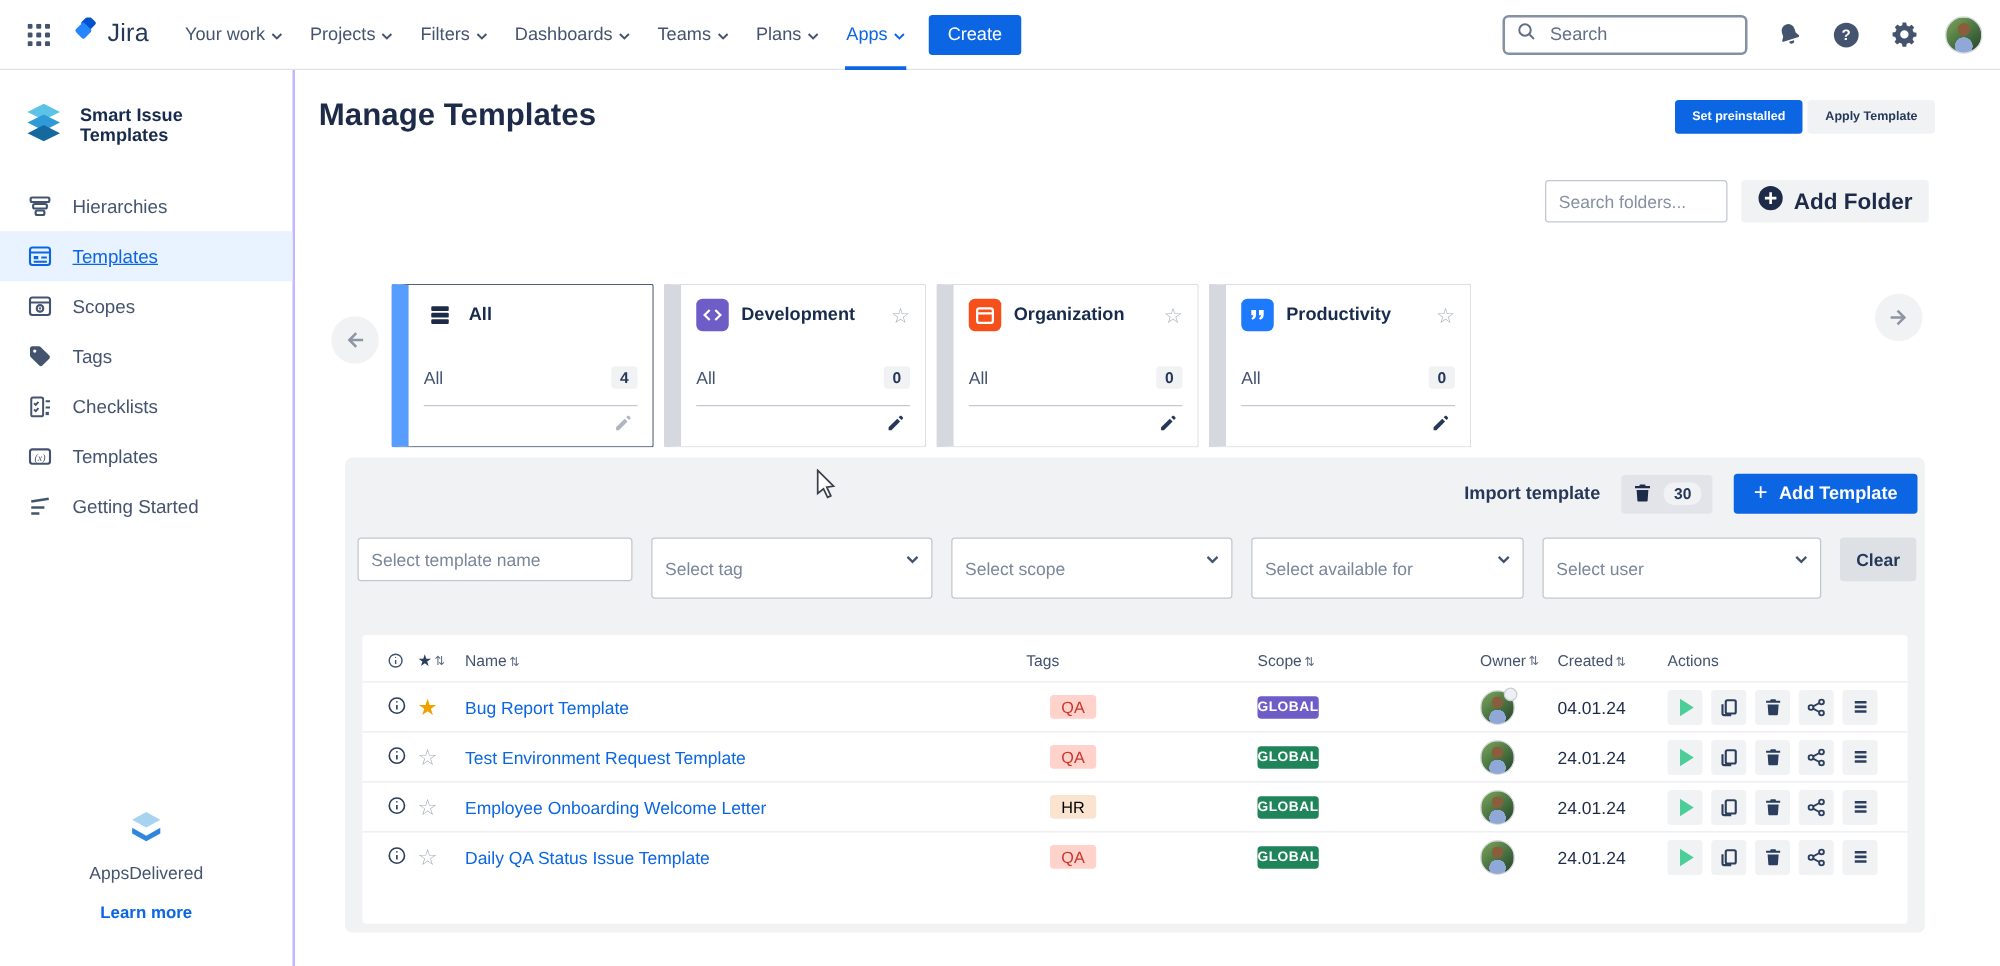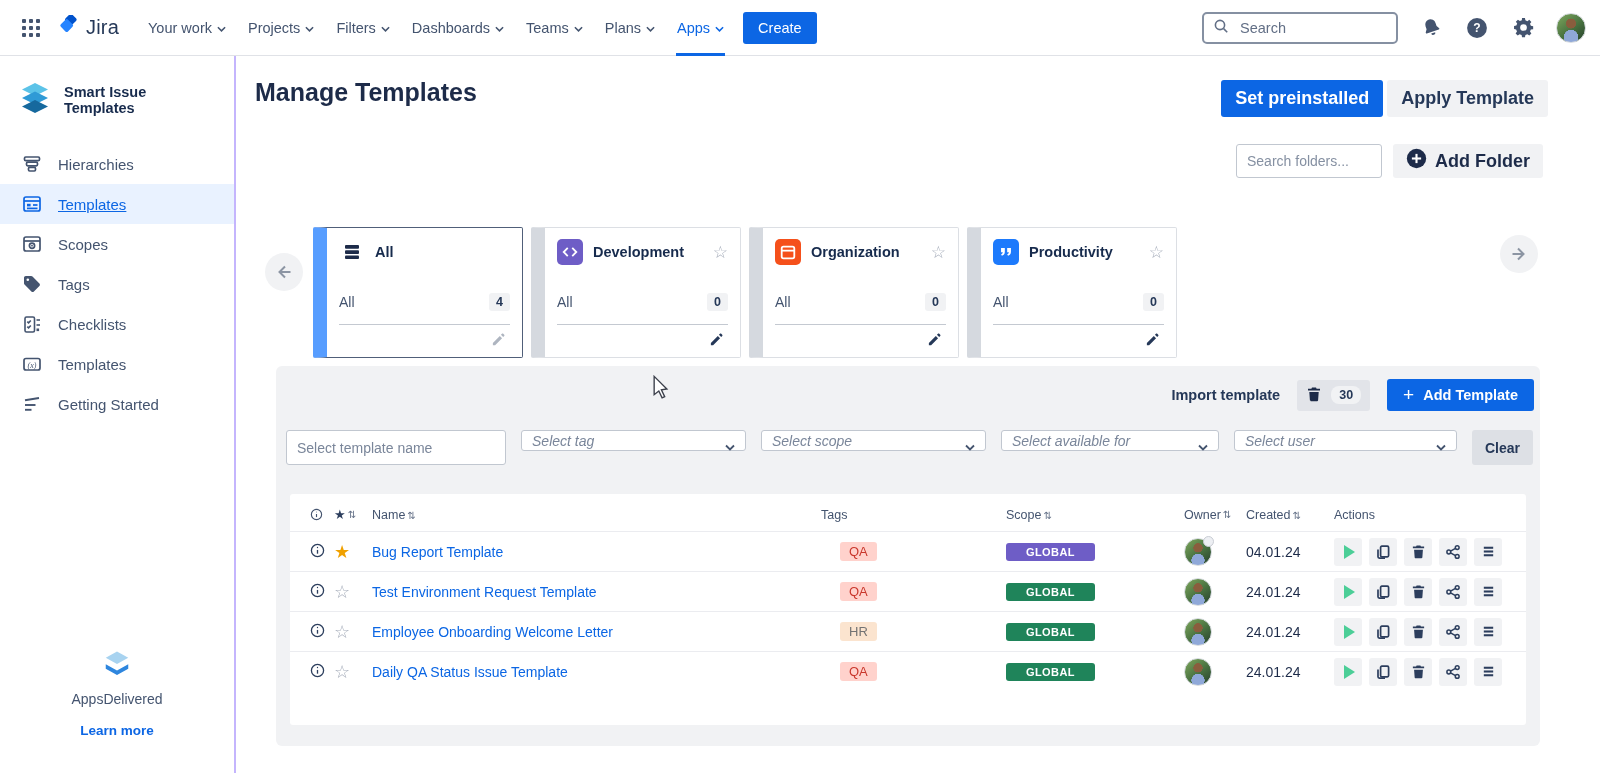--- a/index.html
+++ b/index.html
@@ -46,21 +46,21 @@
   .side-item.active svg *{stroke:#0C66E4;}
   .side-item.active svg .fillpart{fill:#0C66E4;stroke:none;}
   .side-footer{position:absolute;bottom:34px;left:0;width:100%;text-align:center;}
   .side-footer .brand{font-size:14px;color:#44546F;margin-top:9px;}
   .side-footer .learn{font-size:13.5px;color:#0C66E4;font-weight:600;margin-top:16px;display:inline-block;cursor:pointer;}
 
   
   .main{position:absolute;left:236px;top:56px;width:1364px;height:717px;background:#fff;}
   .page-title{position:absolute;left:19px;top:22px;font-size:25px;font-weight:700;color:#1D2B49;}
   .header-btns{position:absolute;right:52px;top:24px;display:flex;gap:4px;}
-  .btn{border:none;border-radius:3px;font-size:18px;font-weight:600;padding:8px 14px;cursor:pointer;font-family:inherit;}
+  .btn{border:none;border-radius:3px;font-size:10px;font-weight:600;padding:8px 14px;cursor:pointer;font-family:inherit;}
   .btn.blue{background:#0C66E4;color:#fff;}
   .btn.gray{background:#F1F2F4;color:#253858;}
 
   .folder-toolbar{position:absolute;right:57px;top:88px;display:flex;gap:11px;align-items:center;}
   .folder-search{width:146px;height:34px;border:1px solid #C1C7D0;border-radius:3px;padding:0 10px;
     font-size:14px;color:#505F79;font-family:inherit;box-sizing:border-box;outline:none;}
   .folder-search::placeholder{color:#8590A2;}
   .add-folder{display:flex;align-items:center;gap:8px;background:#F1F2F4;border:none;border-radius:3px;
     height:34px;padding:0 13px;font-size:18px;font-weight:600;color:#1D2B49;cursor:pointer;font-family:inherit;}
 
@@ -91,22 +91,22 @@
     height:31px;padding:0 9px;cursor:pointer;font-family:inherit;}
   .trash-count{background:#F1F2F4;border-radius:8px;font-size:12.5px;font-weight:600;color:#253858;padding:2px 8px;}
   .add-template{display:flex;align-items:center;gap:9px;background:#0C66E4;color:#fff;border:none;border-radius:3px;
     height:32px;padding:0 16px;font-size:14.5px;font-weight:600;cursor:pointer;font-family:inherit;}
   .add-template .plus{font-size:19px;font-weight:400;line-height:1;margin-top:-2px;}
 
   .filters{display:flex;gap:15px;padding:19px 7px 0 10px;}
   .f-input{height:35px;border:1px solid #C1C7D0;border-radius:3px;background:#fff;font-size:14px;color:#505F79;
     font-family:inherit;padding:0 10px;box-sizing:border-box;outline:none;}
   .f-input::placeholder{color:#7A869A;}
-  .f-select{position:relative;height:21px;border:1px solid #C1C7D0;border-radius:3px;background:#fff;
-    display:flex;align-items:center;padding:0 10px;box-sizing:border-box;font-size:14px;color:#7A869A;cursor:pointer;font-style:italic;}
+  .f-select{position:relative;height:49px;border:1px solid #C1C7D0;border-radius:3px;background:#fff;
+    display:flex;align-items:center;padding:0 10px;box-sizing:border-box;font-size:14px;color:#7A869A;cursor:pointer;}
   .f-select .chev{position:absolute;right:10px;top:13px;}
   .clear-btn{height:35px;background:#DDE0E5;border:none;border-radius:3px;font-size:14px;font-weight:600;
     color:#253858;padding:0 13px;cursor:pointer;font-family:inherit;margin-left:auto;}
 
   .table-card{margin:29px 14px 0 14px;background:#fff;border-radius:3px;padding-bottom:34px;}
   .thead{display:flex;align-items:center;padding:13px 20px 9px 20px;font-size:12.5px;color:#44546F;}
   .thead .hstar{color:#2C3E5D;font-size:13px;}
   .sort{font-size:10px;color:#626F86;margin-left:2px;}
   .trow{display:flex;align-items:center;padding:0 20px;height:39px;border-top:1px solid #EBECF0;font-size:14px;}
   .col-info{width:24px;display:flex;align-items:center;}
@@ -115,21 +115,21 @@
   .col-tags{width:185px;}
   .col-scope{width:178px;}
   .col-owner{width:62px;display:flex;align-items:center;}
   .col-created{width:88px;color:#1D2B49;}
   .col-actions{width:172px;display:flex;align-items:center;gap:7px;}
   .tname{color:#0B66E4;font-weight:500;text-decoration:none;cursor:pointer;}
   .star{font-size:18px;line-height:1;cursor:pointer;}
   .star.filled{color:#F0A100;}
   .star.outline{color:#A7AEBB;}
   .tag{display:inline-block;border-radius:3px;padding:2px 9px;font-size:13px;font-weight:500;margin-left:19px;}
-  .scope{display:inline-block;border-radius:3px;padding:3px 20px;font-size:11px;font-weight:700;color:#fff;letter-spacing:.4px;}
+  .scope{display:inline-block;border-radius:3px;padding:3px 0;font-size:11px;font-weight:700;color:#fff;letter-spacing:.4px;}
   .act{width:28px;height:28px;border-radius:3px;background:#F1F2F4;border:none;display:grid;place-items:center;cursor:pointer;padding:0;}
   .play{width:0;height:0;border-left:11px solid #4BCE97;border-top:7px solid transparent;border-bottom:7px solid transparent;margin-left:2px;}
 
   .cursor{position:absolute;left:650px;top:375px;z-index:50;pointer-events:none;}
 </style>
 </head>
 <body>
 
 <div class="screen">
 
@@ -611,21 +611,21 @@
               <span><svg width="15" height="15" viewBox="0 0 16 16" fill="none" stroke="#2C3E5D" stroke-width="1.4">
                   <circle cx="8" cy="8" r="6.5"></circle>
                   <line x1="8" y1="7.4" x2="8" y2="11.4"></line>
                   <circle cx="8" cy="4.8" r="0.7" fill="#2C3E5D" stroke="none"></circle>
                 </svg></span>
             </span>
           <span class="col-star">
               <span class="star outline">☆</span>
             </span>
           <span class="col-name"><a class="tname">Employee Onboarding Welcome Letter</a></span>
-          <span class="col-tags"><span class="tag" style="background:#FBE4CF;color:#737373">HR</span></span>
+          <span class="col-tags"><span class="tag" style="background:#FBE4CF;color:#000000">HR</span></span>
           <span class="col-scope"><span class="scope" style="background:#1F845A">GLOBAL</span></span>
           <span class="col-owner">
               <span class="avatar small"></span>
             </span>
           <span class="col-created">24.01.24</span>
           <span class="col-actions">
             <button class="act">
                 <span class="play"></span>
               </button>
             <button class="act">

